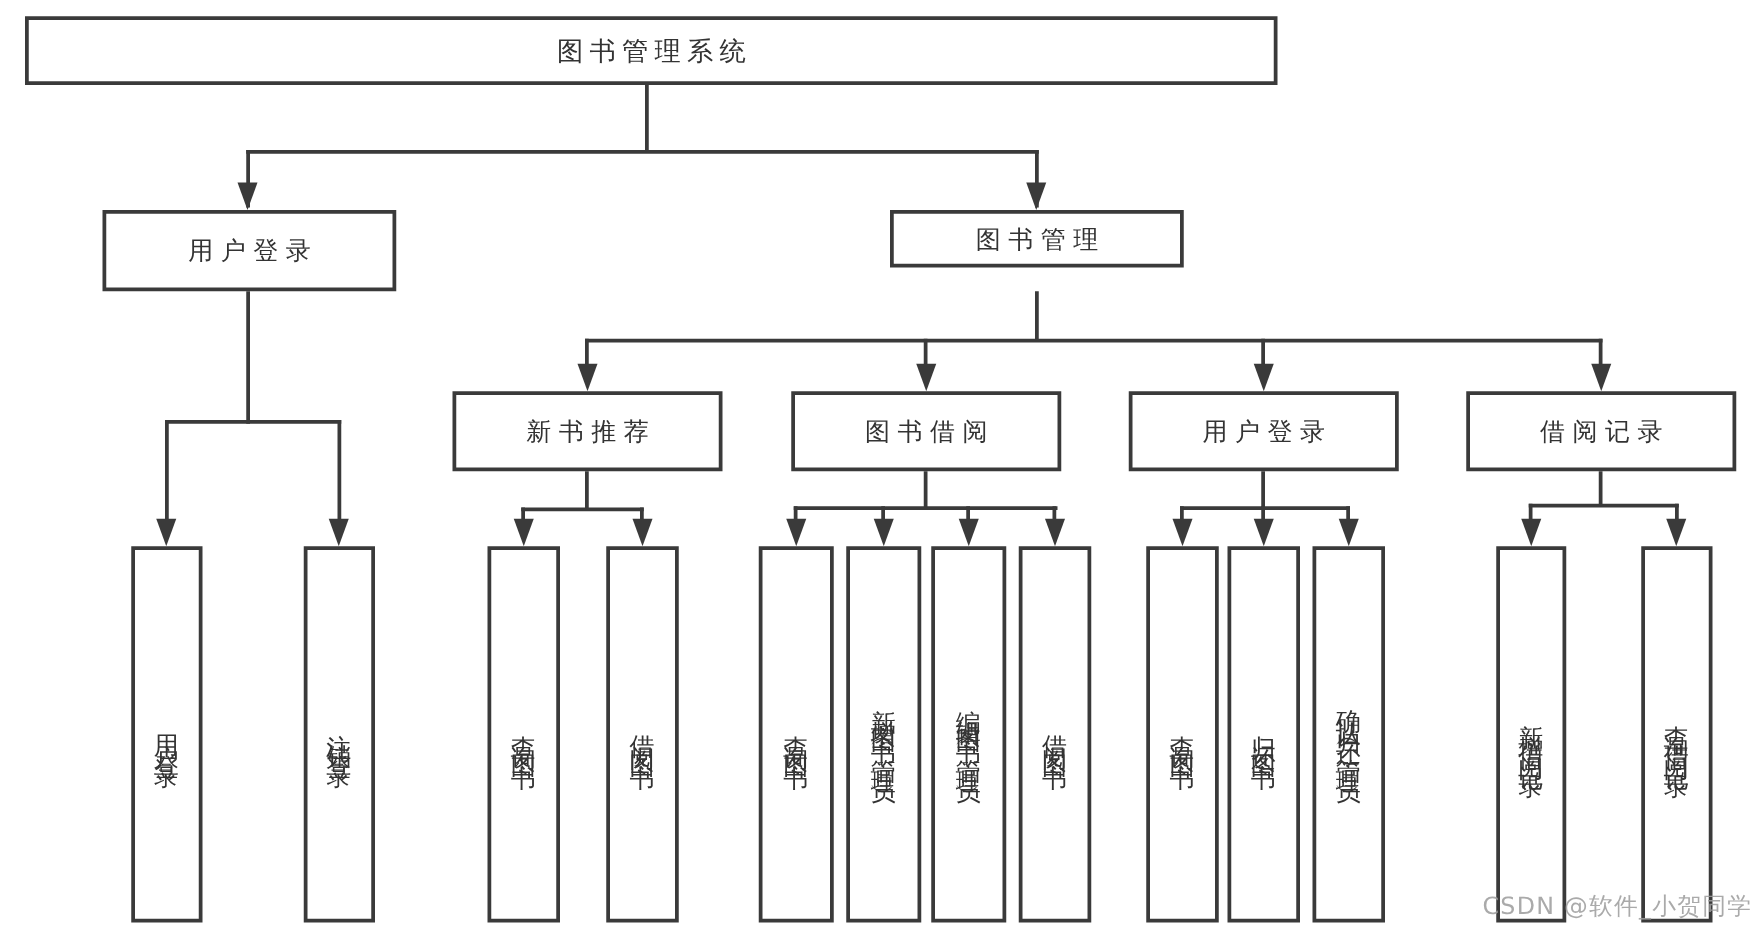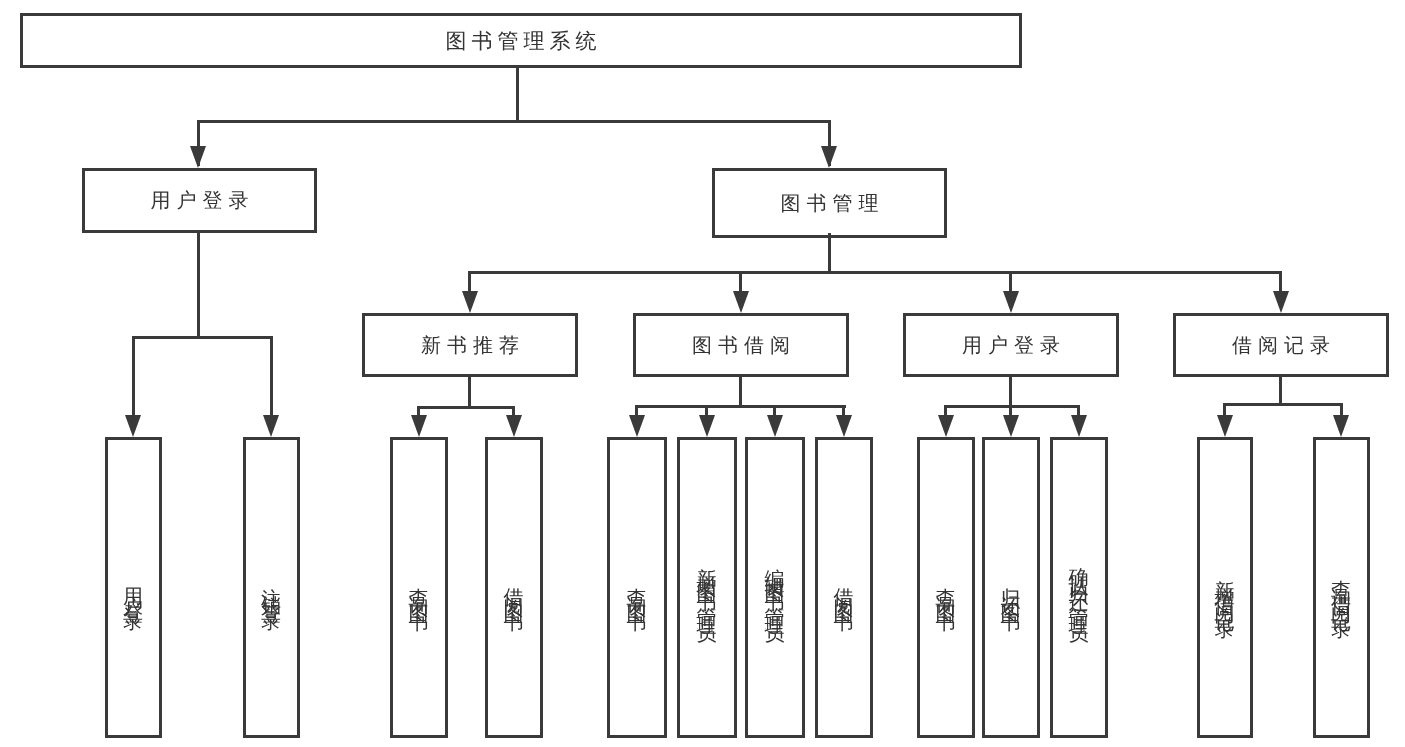--- a/index.html
+++ b/index.html
@@ -77,21 +77,21 @@
   <div class="vline" style="left:516px;top:68px;height:52px;"></div>
   <div class="hline" style="left:197px;top:120px;width:634px;"></div>
   <div class="vline" style="left:197px;top:120px;height:46px;"></div>
   <div class="arrow" style="left:190px;top:146px;"></div>
   <div class="vline" style="left:828px;top:120px;height:46px;"></div>
   <div class="arrow" style="left:821px;top:146px;"></div>
 
   <div class="box" style="left:82px;top:168px;width:235px;height:65px;">
     <span class="hlabel">用户登录</span>
   </div>
-  <div class="box" style="left:712px;top:168px;width:235px;height:70px;">
+  <div class="box" style="left:712px;top:168px;width:235px;height:46px;">
     <span class="hlabel">图书管理</span>
   </div>
 
   <div class="vline" style="left:197px;top:233px;height:106px;"></div>
   <div class="hline" style="left:132px;top:336px;width:141px;"></div>
   <div class="vline" style="left:132px;top:336px;height:88px;"></div>
   <div class="arrow" style="left:125px;top:415px;"></div>
   <div class="vline" style="left:270px;top:336px;height:88px;"></div>
   <div class="arrow" style="left:263px;top:415px;"></div>
 
@@ -190,14 +190,15 @@
     <span class="vtext">确认归还（管理员）</span>
   </div>
 
   <div class="leaf" style="left:1197px;width:56px;">
     <span class="vtext">新增借阅记录</span>
   </div>
   <div class="leaf" style="left:1313px;width:57px;">
     <span class="vtext">查询借阅记录</span>
   </div>
 
+  <div id="watermark">CSDN @软件_小贺同学</div>
 
 </div>
 
 </body></html>

